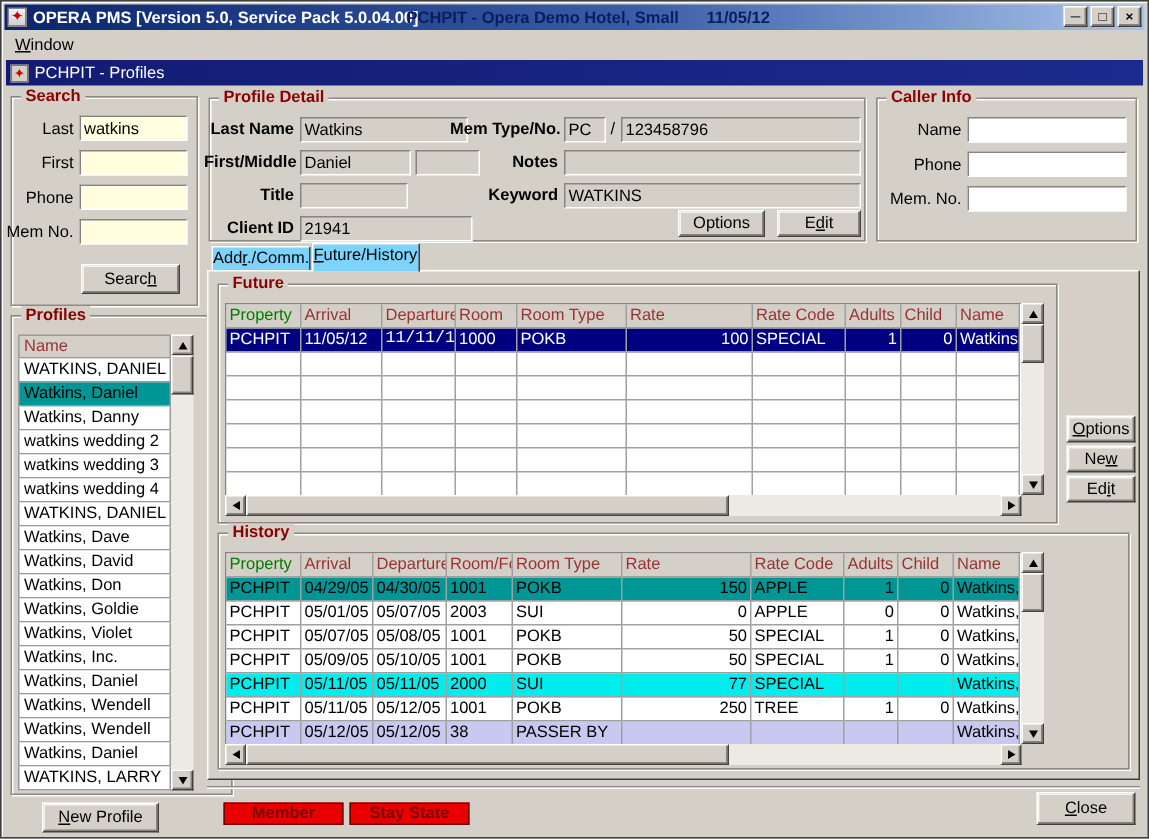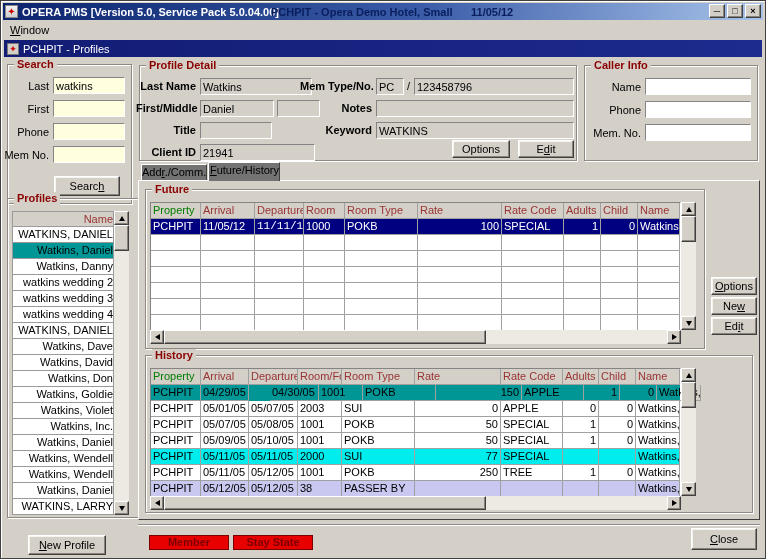--- a/index.html
+++ b/index.html
@@ -39,21 +39,21 @@
     box-shadow:inset -1px -1px 0 #87827a,inset 1px 1px 0 #f6f4ef;font-size:11px;color:#000;text-align:center;position:absolute;}
 
   
   .search-group{left:3px;top:6px;width:125px;height:140px;}
   .fieldcol{position:absolute;top:12px;left:4px;right:6px;}
   .frow{display:flex;justify-content:flex-end;align-items:center;margin-bottom:6px;}
   .flabel{font-size:11px;margin-right:4px;white-space:nowrap;}
   .search-group .frow input{width:72px;}
   .search-btn{left:46px;top:111px;width:66px;height:20px;}
 
-  .profiles-group{left:3px;top:140px;width:148px;height:320px;text-align:right;}
+  .profiles-group{left:3px;top:152px;width:148px;height:320px;}
   .plist{position:absolute;left:4px;top:12px;width:117px;height:304px;}
   .pheader{width:102px;height:16px;background:#d4d0c8;border:1px solid #9a9a9a;font-size:11px;color:#993333;padding-left:3px;line-height:14px;}
   .prow{width:102px;height:16px;background:#fff;border:1px solid #9a9a9a;border-top:none;font-size:11px;padding-left:3px;line-height:14px;overflow:hidden;white-space:nowrap;}
   .psel{background:#009696;}
   .plist-sb{left:102px;top:0;height:304px;}
   .newprofile-btn{left:24px;top:477px;width:78px;height:20px;}
 
   
   .pd-group{left:135px;top:7px;width:438px;height:96px;}
   .pdl{position:absolute;font-size:11px;text-align:right;line-height:17px;white-space:nowrap;font-weight:bold;}
@@ -66,21 +66,21 @@
   .f-title{left:60px;top:56px;width:72px;} .f-clientid{left:60px;top:78px;width:115px;}
   .f-memtype{left:236px;top:12px;width:28px;} .f-slash{position:absolute;left:267px;top:12px;line-height:17px;font-size:11px;}
   .f-memno{left:274px;top:12px;width:160px;} .f-notes{left:236px;top:34px;width:198px;} .f-keyword{left:236px;top:56px;width:198px;}
   .pd-options{left:312px;top:74px;width:58px;height:18px;}
   .pd-edit{left:378px;top:74px;width:56px;height:18px;}
 
   .caller-group{left:580px;top:7px;width:174px;height:96px;}
   .caller-group .frow input{width:106px;}
 
   
-  .tab{position:absolute;background:#737373;border:1px solid;border-color:#fff #404040 #404040 #fff;font-size:11px;text-align:right;line-height:15px;}
+  .tab{position:absolute;background:#7dd3fc;border:1px solid;border-color:#fff #404040 #404040 #fff;font-size:11px;text-align:left;line-height:15px;}
   .t-addr{left:137px;top:106px;width:66px;height:16px;z-index:1;border-bottom:none;}
   .tab.active{left:204px;top:104px;width:72px;height:19px;z-index:3;border-bottom:none;}
   .tab-panel{position:absolute;left:134px;top:122px;width:622px;height:340px;background:#d4d0c8;border:1px solid;border-color:#fff #404040 #404040 #fff;}
 
   .future-group{left:6px;top:8px;width:560px;height:160px;}
   .history-group{left:6px;top:174px;width:608px;height:158px;}
 
   .dtable{position:absolute;left:4px;top:12px;width:531px;border:1px solid;border-color:#848484 #fff #fff #848484;background:#fff;}
   .thead{display:flex;background:#d4d0c8;}
   .tcell{flex:0 0 auto;height:16px;border-right:1px solid #a0a0a0;border-bottom:1px solid #a0a0a0;font-size:11px;line-height:14px;padding:0 2px;overflow:hidden;white-space:nowrap;}
@@ -400,21 +400,21 @@
               <div class="tcell th" data-name="col-rate" style="width: 86px;">Rate</div>
               <div class="tcell th" data-name="col-rate-code" style="width: 62px;">Rate Code</div>
               <div class="tcell th" data-name="col-adults" style="width: 36px;">Adults</div>
               <div class="tcell th" data-name="col-child" style="width: 37px;">Child</div>
               <div class="tcell th" data-name="col-name" style="width: 44px;">Name</div>
             </div>
           <div data-name="history-table-body">
               <div class="trow hl-teal" data-name="history-row">
                 <div class="tcell" data-name="cell" style="width: 50px;">PCHPIT</div>
                 <div class="tcell" data-name="cell" style="width: 48px;">04/29/05</div>
-                <div class="tcell" data-name="cell" style="width: 49px; margin-left: 21px;">04/30/05</div>
+                <div class="tcell" data-name="cell" style="width: 49px;">04/30/05</div>
                 <div class="tcell" data-name="cell" style="width: 44px;">1001</div>
                 <div class="tcell" data-name="cell" style="width: 73px;">POKB</div>
                 <div class="tcell num" data-name="cell" style="width: 86px;">150</div>
                 <div class="tcell" data-name="cell" style="width: 62px;">APPLE</div>
                 <div class="tcell num" data-name="cell" style="width: 36px;">1</div>
                 <div class="tcell num" data-name="cell" style="width: 37px;">0</div>
                 <div class="tcell" data-name="cell" style="width: 44px;">Watkins, Da</div>
               </div>
               <div class="trow" data-name="history-row">
                 <div class="tcell" data-name="cell" style="width: 50px;">PCHPIT</div>

